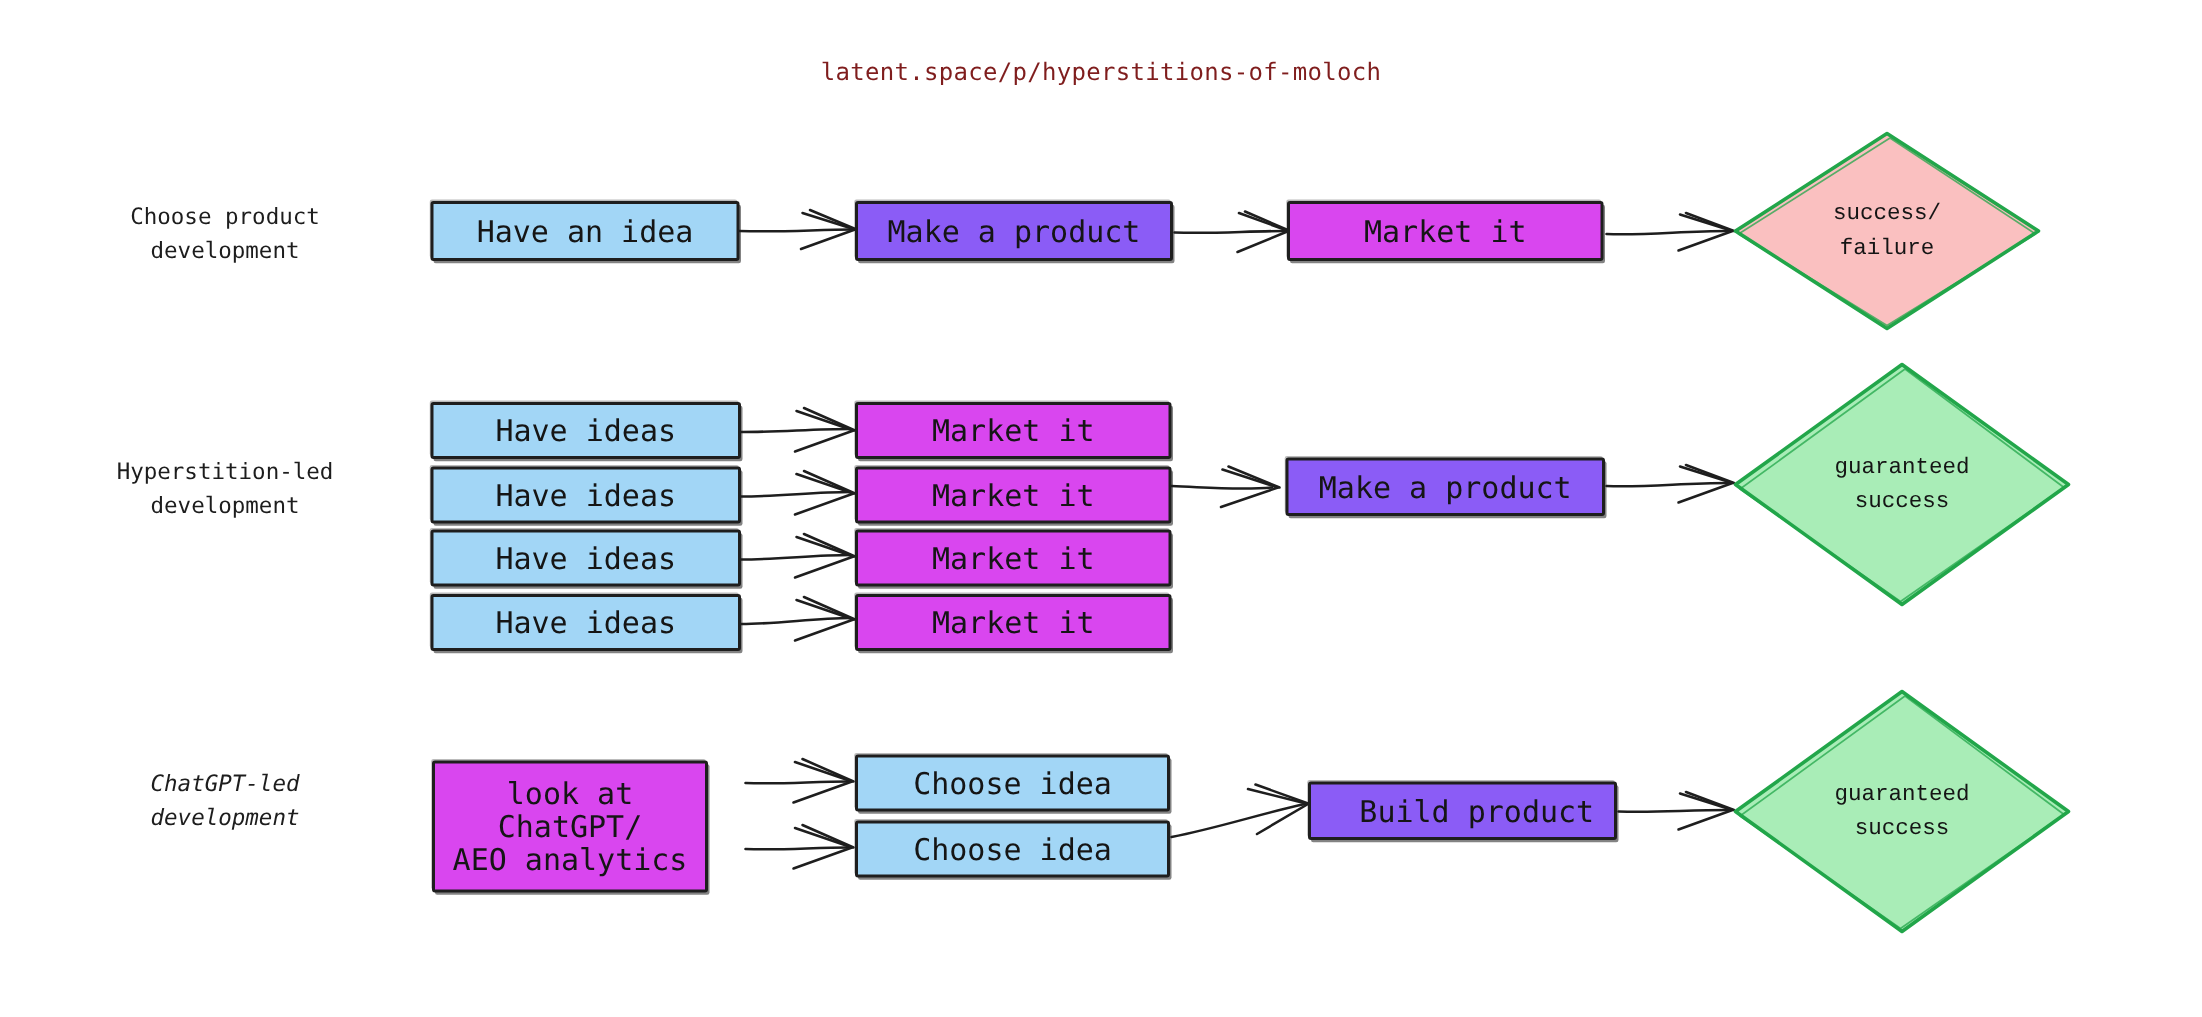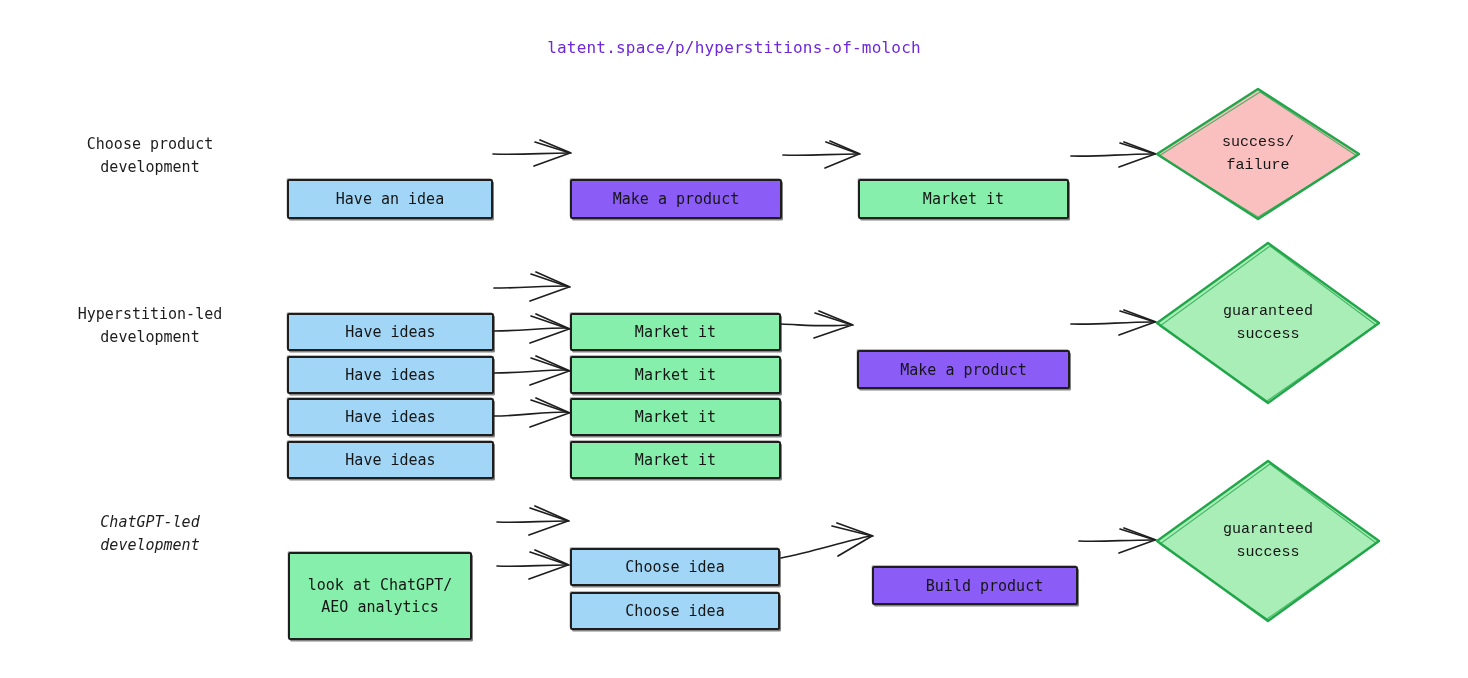--- a/index.html
+++ b/index.html
@@ -34,21 +34,21 @@
 
   
   .page-title {
     position: absolute;
     left: 0;
     top: 38px;
     width: 1468px;
     text-align: center;
     font-size: 16px;
     letter-spacing: 0.2px;
-    color: #6d28d9;
+    color: #7f1d1d;
     white-space: pre;
   }
 
   
   .row-label {
     position: absolute;
     text-align: center;
     font-size: 15px;
     line-height: 23px;
     color: #1d1d1d;
@@ -59,34 +59,33 @@
   }
 
   
   .node {
     position: absolute;
     box-sizing: border-box;
     display: flex;
     align-items: center;
     justify-content: center;
     text-align: center;
-    font-size: 15px;
+    font-size: 20px;
     line-height: 22px;
     color: #151515;
     white-space: pre-line;
     border: 2px solid #1e1e1e;
     border-radius: 2px;
     
     box-shadow:
       1.5px 2px 0 -0.5px rgba(30,30,30,0.55),
       -1px -1.5px 0 -0.5px rgba(30,30,30,0.30);
-    margin-top: 45px;
   }
   .node.blue   { background: #a2d6f6; }
-  .node.green  { background: #86efac; }
+  .node.green  { background: #d946ef; }
   .node.yellow { background: #8b5cf6; }
 
   
   .diamond {
     position: absolute;
   }
   .diamond .dshape {
     position: absolute;
     inset: 0;
   }

